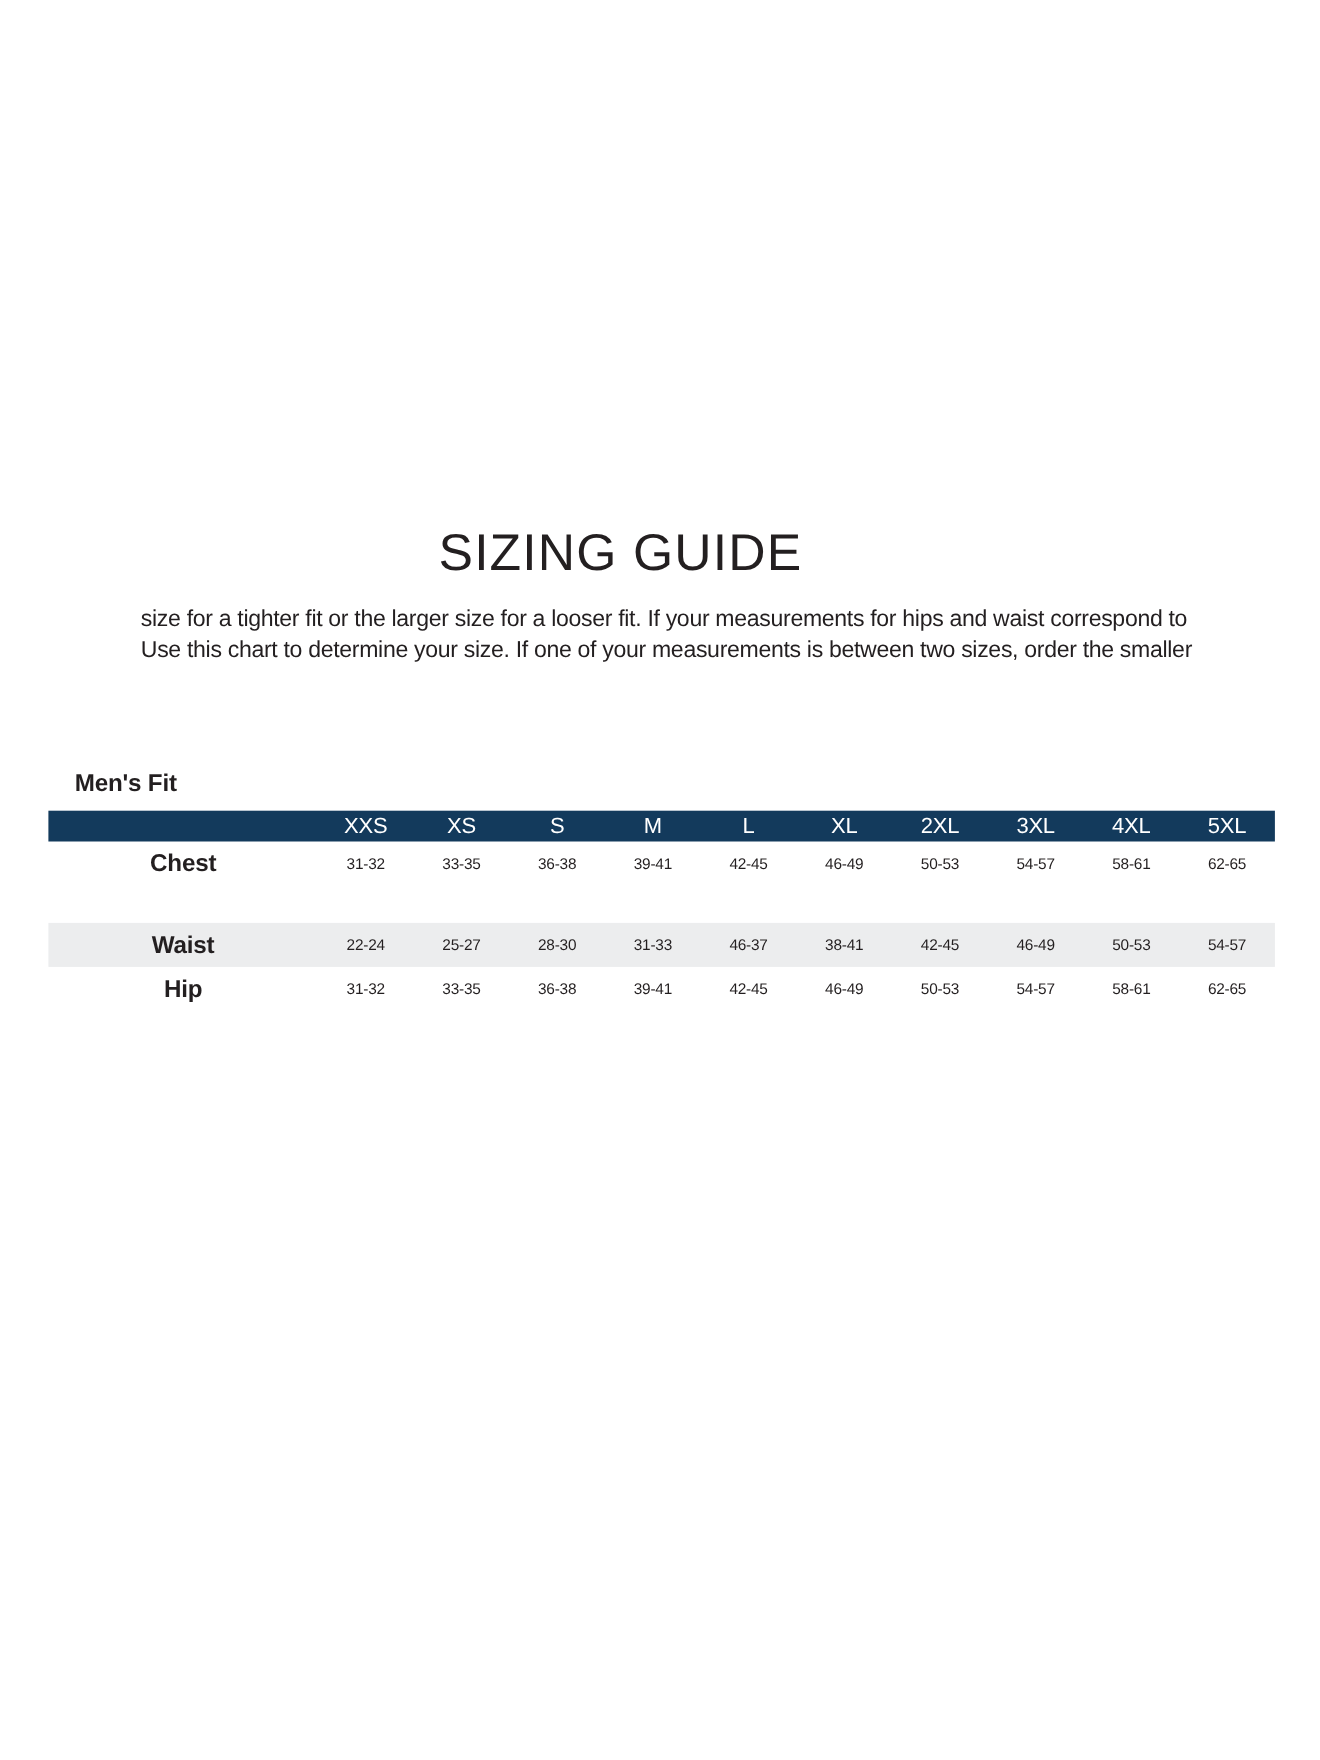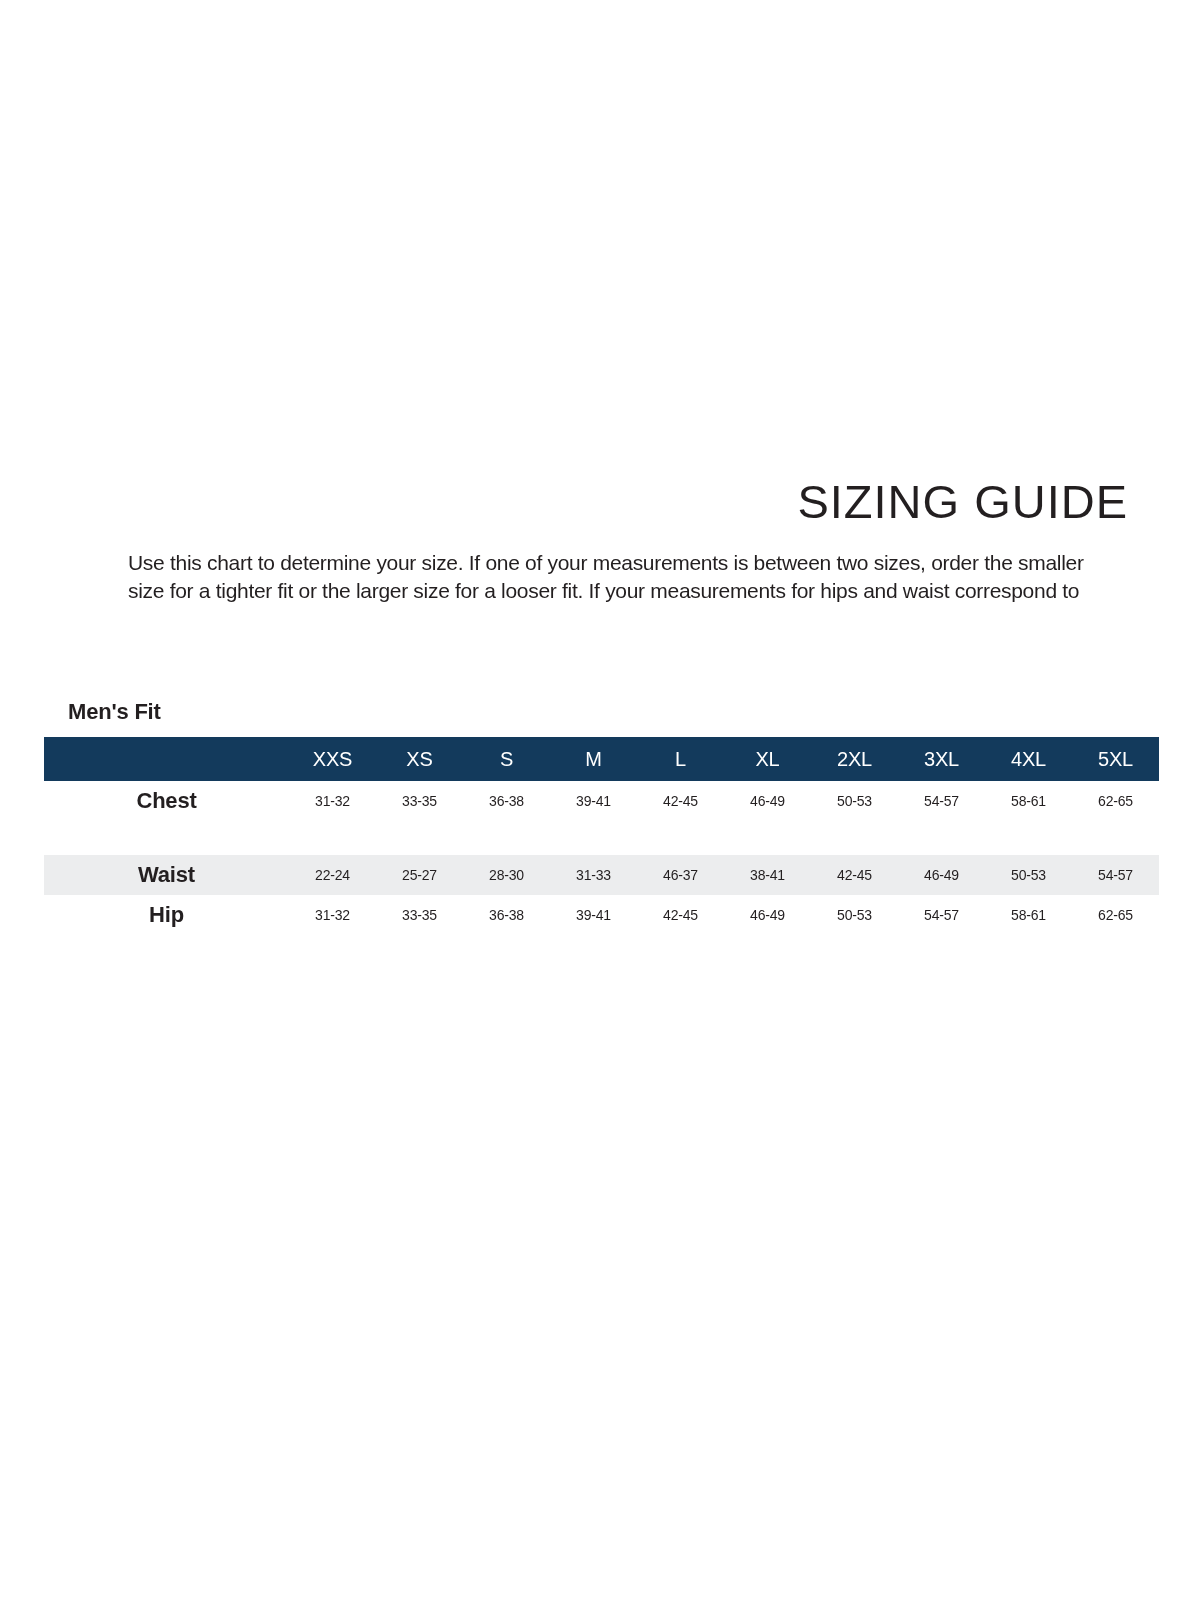--- a/index.html
+++ b/index.html
@@ -19,21 +19,21 @@
     height: 1600px;
     overflow: hidden;
     background: #ffffff;
   }
   .title {
     position: absolute;
     top: 477px;
     left: 0;
     width: 1128px;
     margin: 0;
-    text-align: right;
+    text-align: center;
     font-size: 47px;
     font-weight: 400;
     letter-spacing: 1px;
     line-height: 1.05;
   }
   .intro {
     position: absolute;
     top: 549px;
     left: 128px;
     font-size: 21px;
@@ -60,21 +60,21 @@
   .t-row {
     display: flex;
     align-items: center;
     height: 40px;
   }
   .t-row.alt {
     background: var(--alt-row-bg, #ECEDEE);
     margin-top: 34px;
   }
   .t-header {
-    height: 44px;
+    height: 28px;
     background: var(--header-bg, #133A5C);
     color: var(--header-text, #FFFFFF);
   }
   .t-cell {
     flex: 1 1 0;
     text-align: center;
     font-size: 14px;
     letter-spacing: -0.2px;
   }
   .t-header .t-cell {
@@ -88,22 +88,22 @@
   }
 </style>
 </head>
 <body>
 
 <div class="page">
 
   <h1 class="title">SIZING GUIDE</h1>
 
   <div class="intro">
+    <div class="intro-line">size for a tighter fit or the larger size for a looser fit. If your measurements for hips and waist correspond to</div>
     <div class="intro-line">Use this chart to determine your size. If one of your measurements is between two sizes, order the smaller</div>
-    <div class="intro-line">size for a tighter fit or the larger size for a looser fit. If your measurements for hips and waist correspond to</div>
   </div>
 
   <div class="section-label">Men's Fit</div>
 
   <div class="size-table">
 
     <div class="t-row t-header">
       <div class="t-cell t-label-cell"></div>
       <div class="t-cell">XXS</div>
       <div class="t-cell">XS</div>

